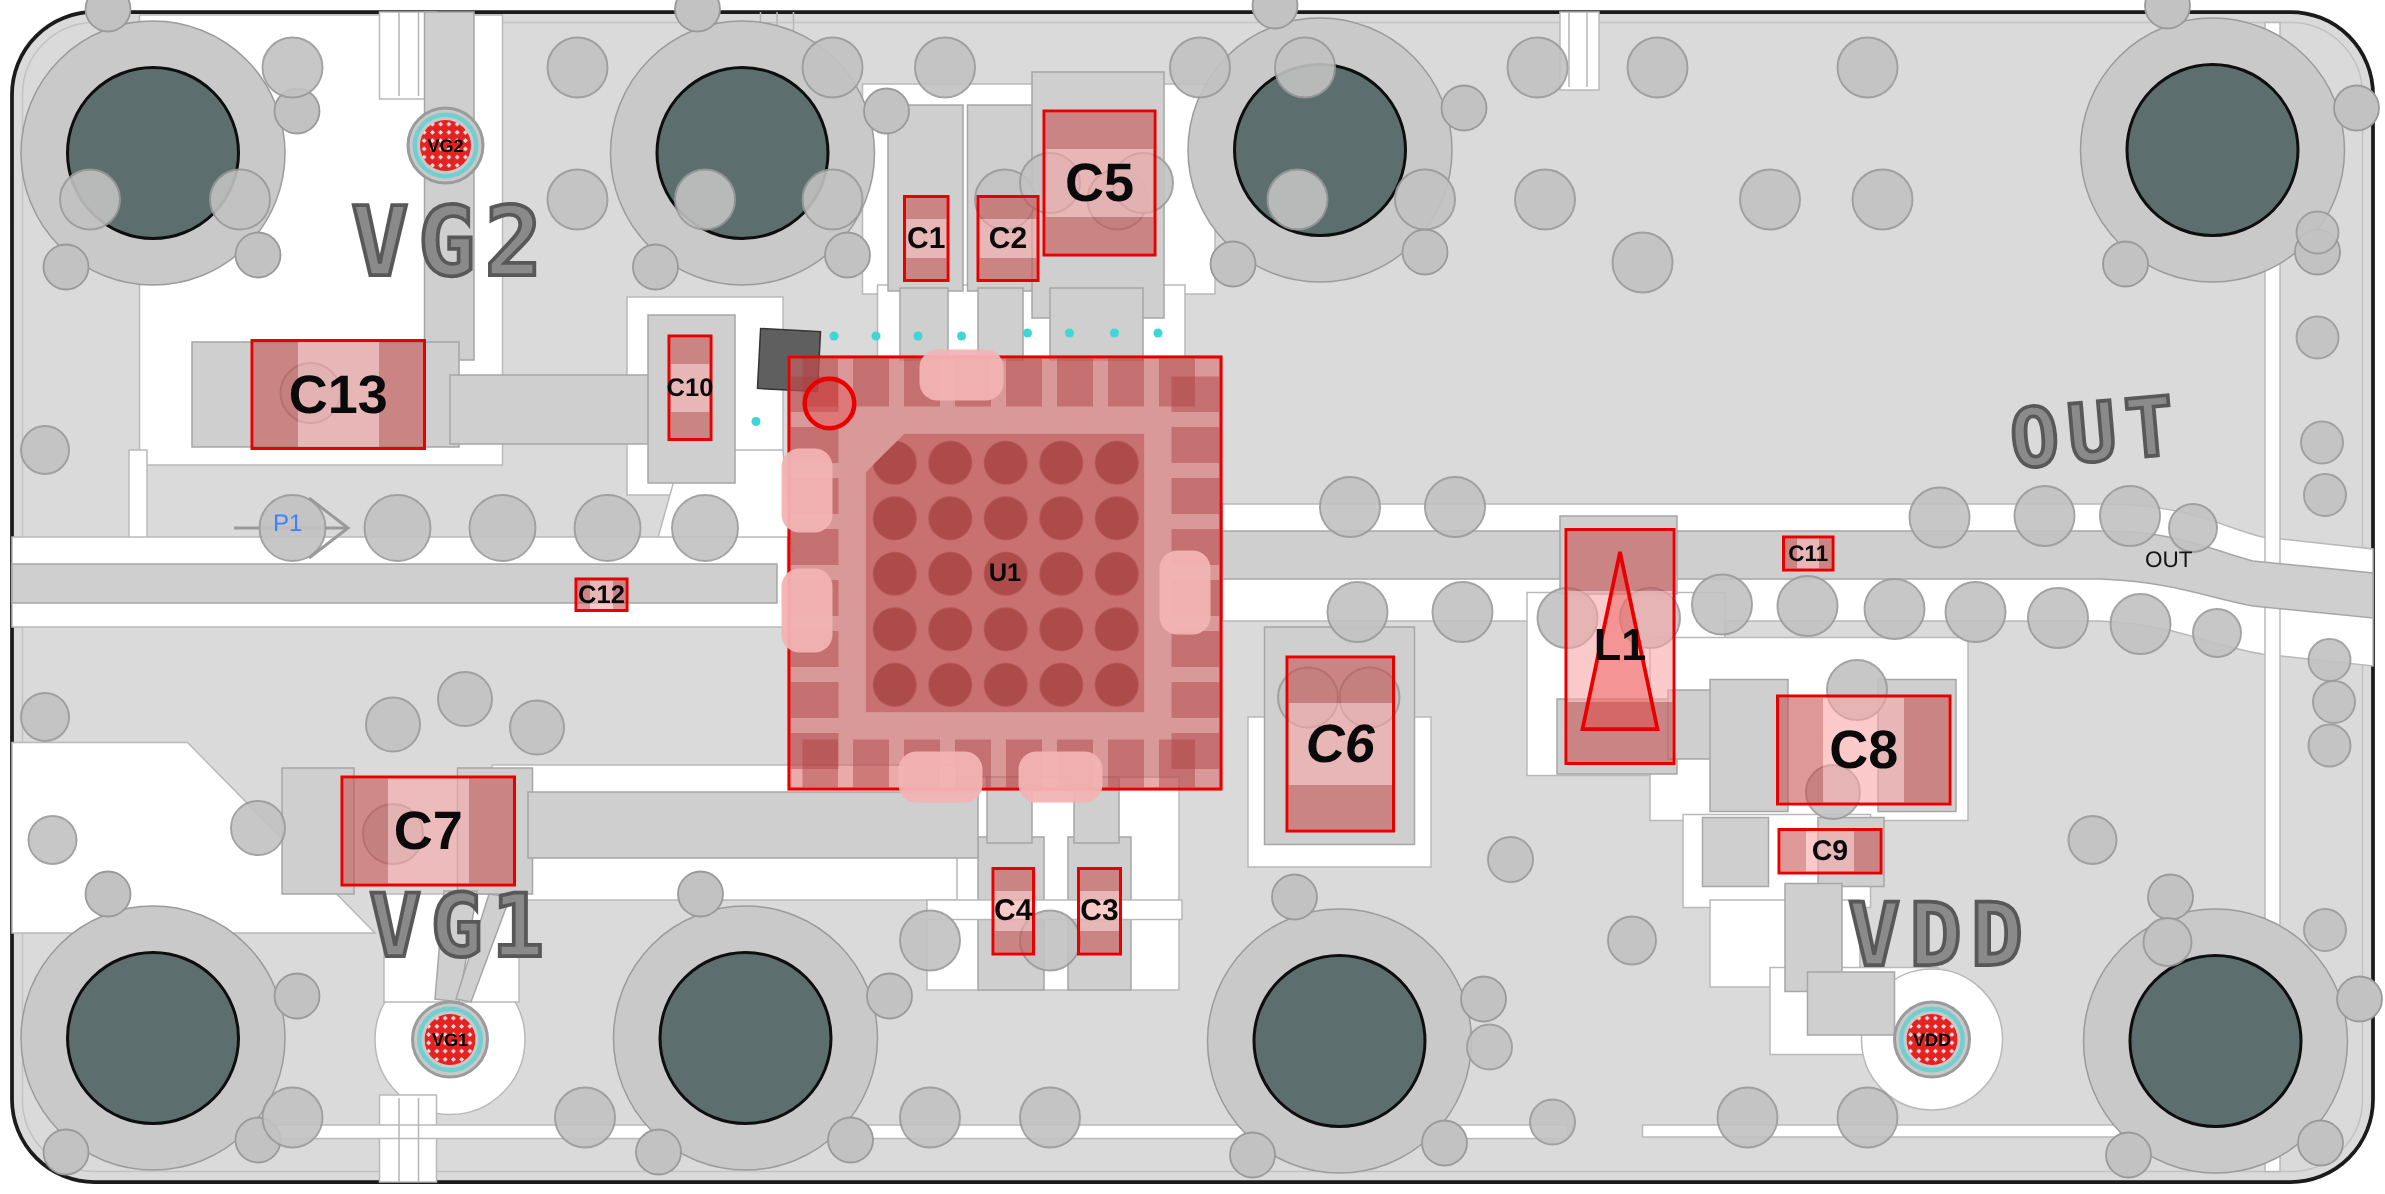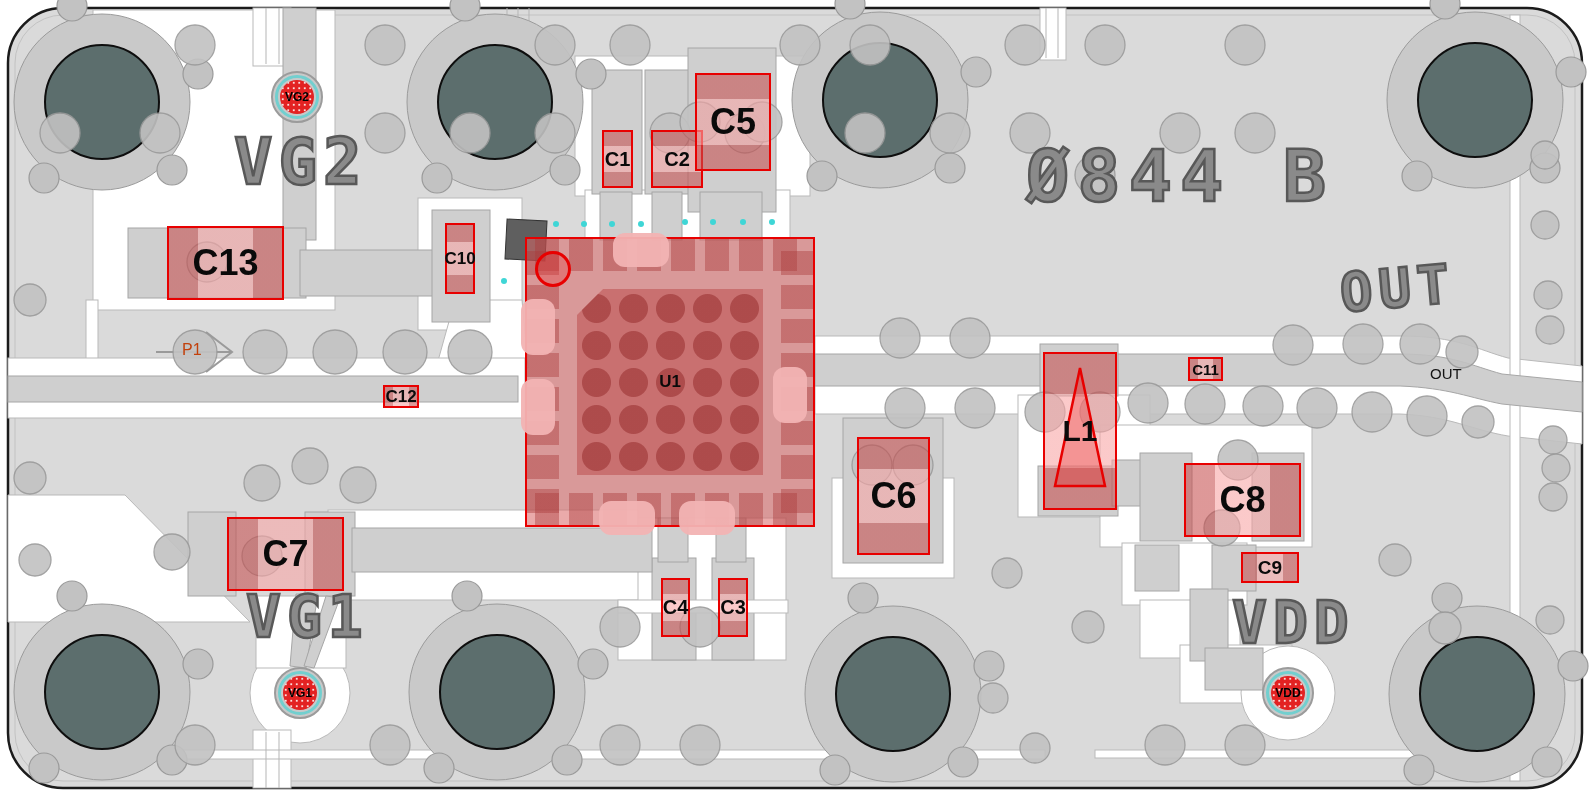--- a/index.html
+++ b/index.html
@@ -11,21 +11,21 @@
   .sk{position:absolute;font-family:"DejaVu Sans Mono",monospace;font-weight:bold;
       color:#8a8a8a;-webkit-text-stroke:2.5px #585858;letter-spacing:6px;z-index:2;
       white-space:nowrap;line-height:1;}
   #sk-vg2{left:234px;top:130px;font-size:64px;}
   #sk-in{left:96px;top:440px;font-size:60px;letter-spacing:10px;}
   #sk-vg1{left:246px;top:588px;font-size:58px;}
   #sk-id{left:1026px;top:140px;font-size:72px;letter-spacing:8px;}
   #sk-out{left:1340px;top:262px;font-size:54px;transform:rotate(-5deg);}
   #sk-vdd{left:1232px;top:594px;font-size:58px;}
   .lbl-small{position:absolute;z-index:2;font-family:"Liberation Sans",sans-serif;white-space:nowrap;line-height:1;}
-  #lbl-p1{left:182px;top:342px;font-size:16px;color:#c2410c;}
+  #lbl-p1{left:182px;top:342px;font-size:16px;color:#3b82f6;}
   #lbl-out-small{left:1430px;top:366px;font-size:15px;color:#141414;}
 
   
   .comp{position:absolute;border:2px solid var(--highlight,#e80000);box-sizing:border-box;z-index:3;}
   .comp-v{background:linear-gradient(180deg, rgba(198,78,78,.58) 0 26%, rgba(248,166,166,.6) 26% 74%, rgba(198,78,78,.58) 74%);}
   .comp-h{background:linear-gradient(90deg, rgba(198,78,78,.58) 0 26%, rgba(248,166,166,.6) 26% 74%, rgba(198,78,78,.58) 74%);margin-left:16px;}
   .comp-qfn{background:rgba(216,100,100,.55);}
   .clabel{position:absolute;inset:0;display:flex;align-items:center;justify-content:center;
           font-family:"Liberation Sans",sans-serif;font-weight:bold;color:#0a0a0a;z-index:2;}
   .comp svg.tri{position:absolute;inset:0;z-index:1;}
@@ -295,31 +295,30 @@
       <circle cx="685" cy="222" r="3"></circle>
         <circle cx="713" cy="222" r="3"></circle>
       <circle cx="743" cy="222" r="3"></circle>
         <circle cx="772" cy="222" r="3"></circle>
       <circle cx="504" cy="281" r="3"></circle>
     </g>
   </svg>
 
   <div class="sk" id="sk-vg2">VG2</div>
   <div class="sk" id="sk-vg1">VG1</div>
-  <div class="sk" id="sk-id">Ø844 B</div>
   <div class="sk" id="sk-out">OUT</div>
   <div class="sk" id="sk-vdd">VDD</div>
   <div class="lbl-small" id="lbl-p1">P1</div>
   <div class="lbl-small" id="lbl-out-small">OUT</div>
 
   <div id="comp-layer">
       <div class="comp comp-v" style="left: 602px; top: 130px; width: 31px; height: 58px;">
         <span class="clabel" style="font-size: 20px;">C1</span>
       </div>
-      <div class="comp comp-v" style="left: 651px; top: 130px; width: 52px; height: 58px;">
+      <div class="comp comp-v" style="left: 651px; top: 130px; width: 42px; height: 58px;">
         <span class="clabel" style="font-size: 20px;">C2</span>
       </div>
       <div class="comp comp-v" style="left: 695px; top: 73px; width: 76px; height: 98px;">
         <span class="clabel" style="font-size: 36px;">C5</span>
       </div>
       <div class="comp comp-h" style="left: 151px; top: 226px; width: 117px; height: 74px;">
         <span class="clabel" style="font-size: 36px;">C13</span>
       </div>
       <div class="comp comp-v" style="left: 445px; top: 223px; width: 30px; height: 71px;">
         <span class="clabel" style="font-size: 17px;">C10</span>
@@ -345,29 +344,29 @@
       <div class="comp comp-h" style="left: 1172px; top: 357px; width: 35px; height: 24px;">
         <span class="clabel" style="font-size: 15px;">C11</span>
       </div>
       <div class="comp comp-v" style="left: 1043px; top: 352px; width: 74px; height: 158px;">
         <svg class="tri" width="70" height="154" viewBox="0 0 70 154">
           <polygon points="35,14 60,132 10,132" fill="rgba(232,48,48,0.35)" stroke="#e80000" stroke-width="2.5"></polygon>
         </svg>
         <span class="clabel" style="font-size: 30px;">L1</span>
       </div>
       <div class="comp comp-v" style="left: 857px; top: 437px; width: 73px; height: 118px;">
-        <span class="clabel" style="font-size: 36px;">C6</span>
+        <span class="clabel" style="font-size: 36px; font-style: italic;">C6</span>
       </div>
       <div class="comp comp-h" style="left: 211px; top: 517px; width: 117px; height: 74px;">
         <span class="clabel" style="font-size: 36px;">C7</span>
       </div>
       <div class="comp comp-h" style="left: 1168px; top: 463px; width: 117px; height: 74px;">
         <span class="clabel" style="font-size: 36px;">C8</span>
       </div>
-      <div class="comp comp-h" style="left: 1225px; top: 552px; width: 58px; height: 31px;">
+      <div class="comp comp-h" style="left: 1169px; top: 552px; width: 70px; height: 31px;">
         <span class="clabel" style="font-size: 19px;">C9</span>
       </div>
       <div class="comp comp-v" style="left: 661px; top: 578px; width: 29px; height: 59px;">
         <span class="clabel" style="font-size: 20px;">C4</span>
       </div>
       <div class="comp comp-v" style="left: 718px; top: 578px; width: 30px; height: 59px;">
         <span class="clabel" style="font-size: 20px;">C3</span>
       </div>
     </div>
   <div id="tp-layer">

